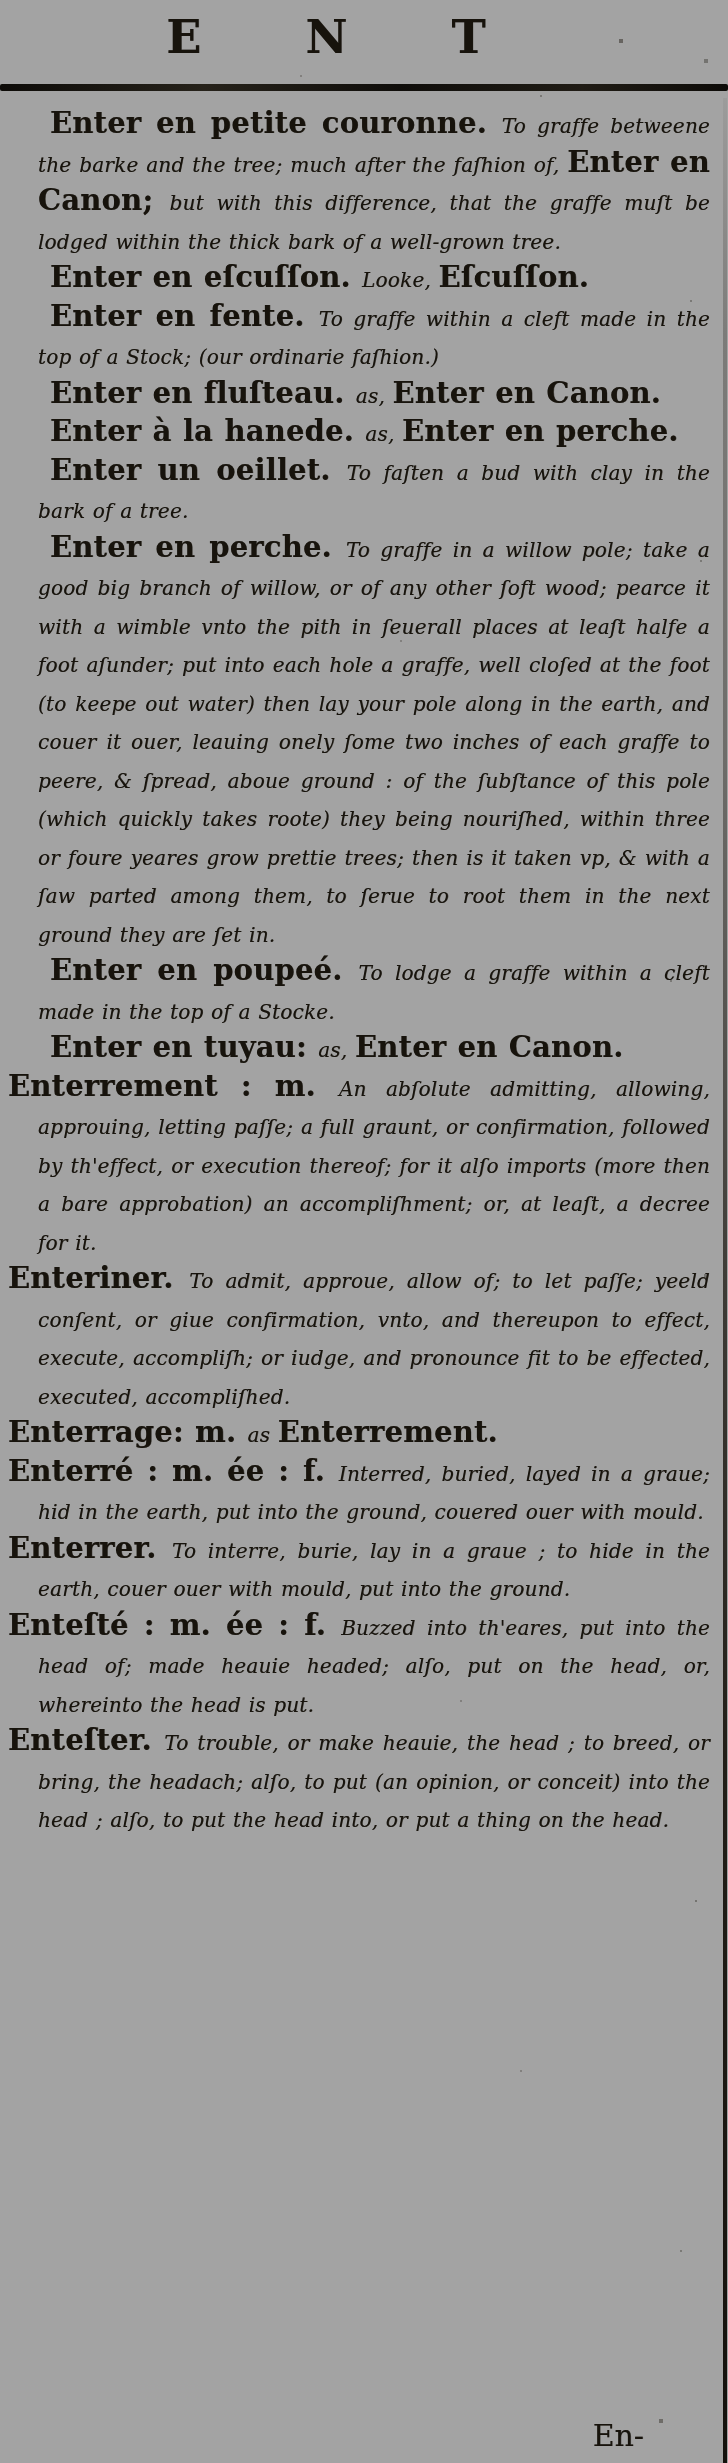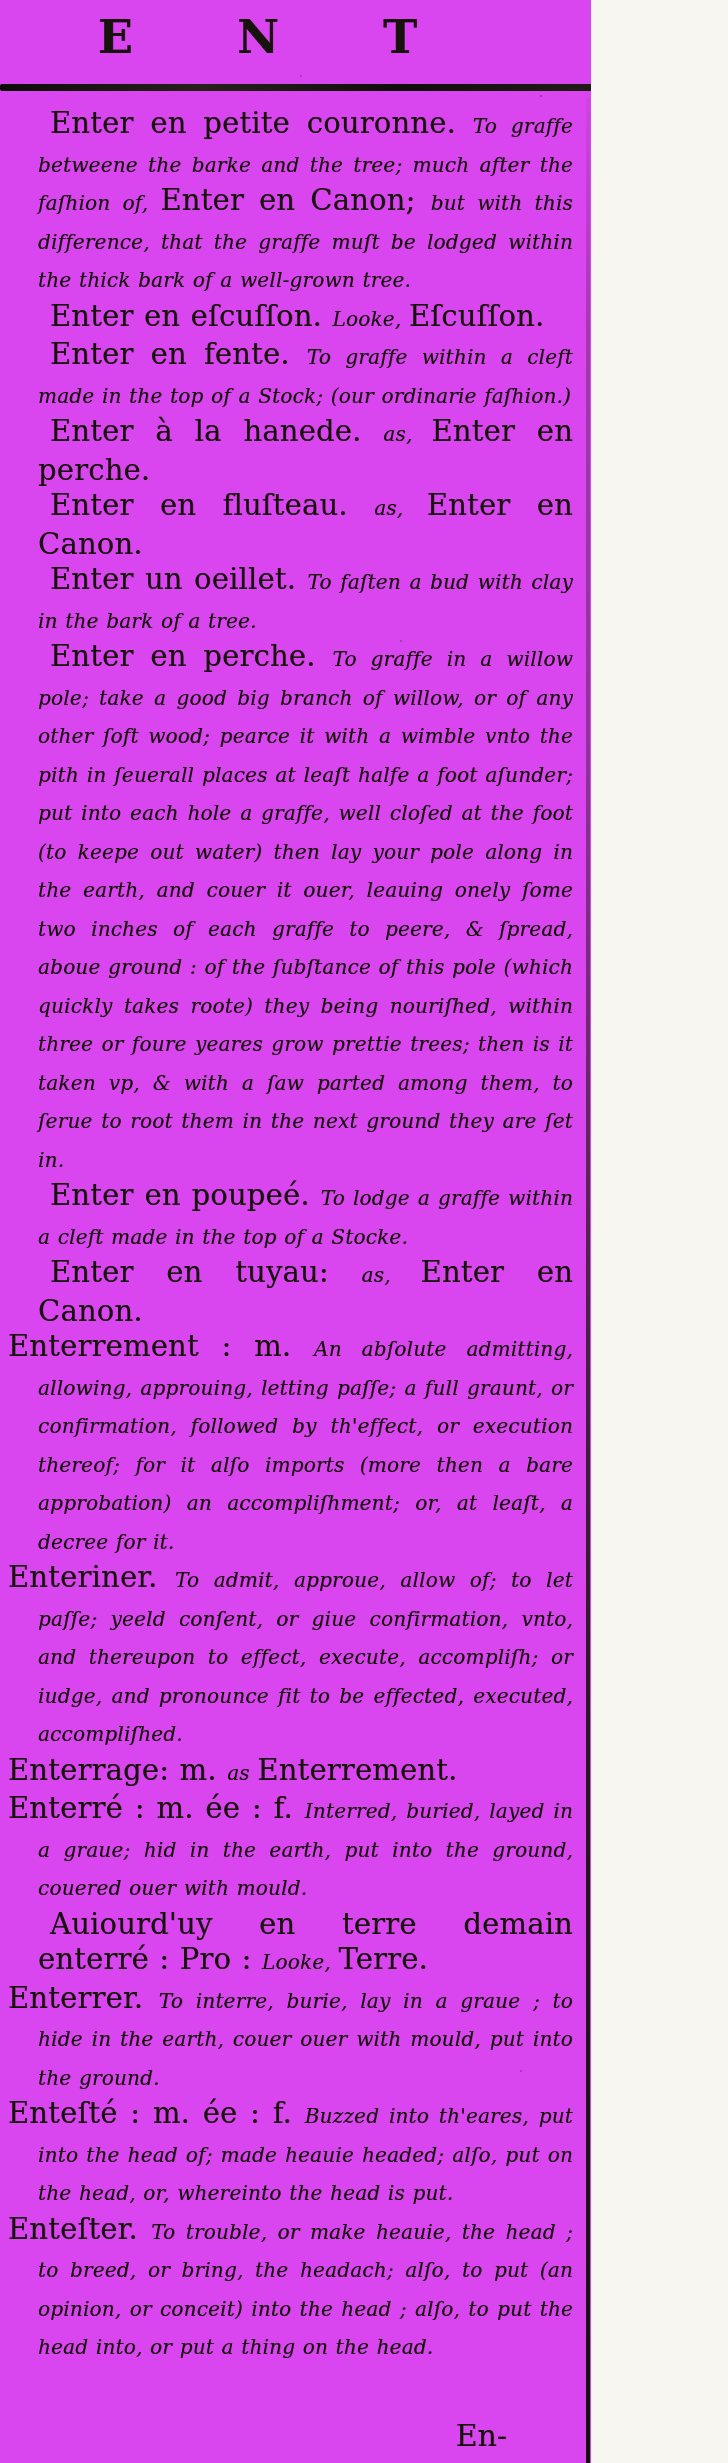--- a/index.html
+++ b/index.html
@@ -1,19 +1,19 @@
 <!DOCTYPE html>
 <html><head>
 <meta charset="utf-8">
 <style>
   html,body { margin:0; padding:0; background:#f7f6f1; }
   .page {
     position:relative;
-    width:591px; height:2463px;
-    background:#d946ef;
+    width:728px; height:2463px;
+    background:#a3a3a3;
     overflow:hidden;
     font-family:"DejaVu Serif", "Liberation Serif", serif;
     color:#17130c;
   }
   .running-head {
     position:relative;
     left:-16px;
     padding-top:10px;
     text-align:center;
     font-size:46px;
@@ -46,21 +46,21 @@
     margin:0;
     text-align:justify;
     font-size:28px;
     line-height:35.5px;
     letter-spacing:0.2px;
     word-spacing:1px;
     text-shadow:0.35px 0.35px 0.5px rgba(23,19,12,0.5);
   }
   .entry.main { padding-left:30px; text-indent:-30px; }
   .entry.sub  { padding-left:30px; text-indent:12px; }
-  .seg-roman  { font-style:normal; font-size:29px; }
+  .seg-roman  { font-style:normal; font-size:29px;font-weight:bold; }
   .seg-italic { font-style:italic; font-size:20px; }
   .catchword-row {
     position:absolute; bottom:10px; right:84px;
     font-size:30px;
     text-shadow:0.35px 0.35px 0.5px rgba(23,19,12,0.5);
     padding-left:32px;
   }
   .specks {
     position:absolute; top:0; left:0; width:2px; height:2px;
     background:transparent;
@@ -87,31 +87,30 @@
 <body>
 
 <div class="page">
   <div class="running-head">E N T</div>
   <div class="head-rule"></div>
   <div class="column-rule"></div>
   <div class="text-block">
       <p class="entry sub"><span class="seg-roman">Enter en petite couronne. </span><span class="seg-italic">To graffe betweene the barke and the tree; much after the faſhion of, </span><span class="seg-roman">Enter en Canon; </span><span class="seg-italic">but with this difference, that the graffe muſt be lodged within the thick bark of a well-grown tree.</span></p>
       <p class="entry sub"><span class="seg-roman">Enter en eſcuſſon. </span><span class="seg-italic">Looke, </span><span class="seg-roman">Eſcuſſon.</span></p>
       <p class="entry sub"><span class="seg-roman">Enter en fente. </span><span class="seg-italic">To graffe within a cleft made in the top of a Stock; (our ordinarie faſhion.)</span></p>
+      <p class="entry sub"><span class="seg-roman">Enter en fluſteau. </span><span class="seg-italic">as, </span><span class="seg-roman">Enter en Canon.</span></p>
       <p class="entry sub"><span class="seg-roman">Enter à la hanede. </span><span class="seg-italic">as, </span><span class="seg-roman">Enter en perche.</span></p>
-      <p class="entry sub"><span class="seg-roman">Enter en fluſteau. </span><span class="seg-italic">as, </span><span class="seg-roman">Enter en Canon.</span></p>
       <p class="entry sub"><span class="seg-roman">Enter un oeillet. </span><span class="seg-italic">To faſten a bud with clay in the bark of a tree.</span></p>
       <p class="entry sub"><span class="seg-roman">Enter en perche. </span><span class="seg-italic">To graffe in a willow pole; take a good big branch of willow, or of any other ſoft wood; pearce it with a wimble vnto the pith in ſeuerall places at leaſt halfe a foot aſunder; put into each hole a graffe, well cloſed at the foot (to keepe out water) then lay your pole along in the earth, and couer it ouer, leauing onely ſome two inches of each graffe to peere, &amp; ſpread, aboue ground : of the ſubſtance of this pole (which quickly takes roote) they being nouriſhed, within three or foure yeares grow prettie trees; then is it taken vp, &amp; with a ſaw parted among them, to ſerue to root them in the next ground they are ſet in.</span></p>
       <p class="entry sub"><span class="seg-roman">Enter en poupeé. </span><span class="seg-italic">To lodge a graffe within a cleft made in the top of a Stocke.</span></p>
       <p class="entry sub"><span class="seg-roman">Enter en tuyau: </span><span class="seg-italic">as, </span><span class="seg-roman">Enter en Canon.</span></p>
       <p class="entry main"><span class="seg-roman">Enterrement : m. </span><span class="seg-italic">An abſolute admitting, allowing, approuing, letting paſſe; a full graunt, or confirmation, followed by th'effect, or execution thereof; for it alſo imports (more then a bare approbation) an accompliſhment; or, at leaſt, a decree for it.</span></p>
       <p class="entry main"><span class="seg-roman">Enteriner. </span><span class="seg-italic">To admit, approue, allow of; to let paſſe; yeeld conſent, or giue confirmation, vnto, and thereupon to effect, execute, accompliſh; or iudge, and pronounce fit to be effected, executed, accompliſhed.</span></p>
       <p class="entry main"><span class="seg-roman">Enterrage: m. </span><span class="seg-italic">as </span><span class="seg-roman">Enterrement.</span></p>
       <p class="entry main"><span class="seg-roman">Enterré : m. ée : f. </span><span class="seg-italic">Interred, buried, layed in a graue; hid in the earth, put into the ground, couered ouer with mould.</span></p>
-      <p class="entry sub"><span class="seg-roman">Auiourd'uy en terre demain enterré : Pro : </span><span class="seg-italic">Looke, </span><span class="seg-roman">Terre.</span></p>
       <p class="entry main"><span class="seg-roman">Enterrer. </span><span class="seg-italic">To interre, burie, lay in a graue ; to hide in the earth, couer ouer with mould, put into the ground.</span></p>
       <p class="entry main"><span class="seg-roman">Enteſté : m. ée : f. </span><span class="seg-italic">Buzzed into th'eares, put into the head of; made heauie headed; alſo, put on the head, or, whereinto the head is put.</span></p>
       <p class="entry main"><span class="seg-roman">Enteſter. </span><span class="seg-italic">To trouble, or make heauie, the head ; to breed, or bring, the headach; alſo, to put (an opinion, or conceit) into the head ; alſo, to put the head into, or put a thing on the head.</span></p>
     </div>
   <div class="catchword-row">
     <span>En-</span>
   </div>
   <div class="specks"></div>
 </div>
 

